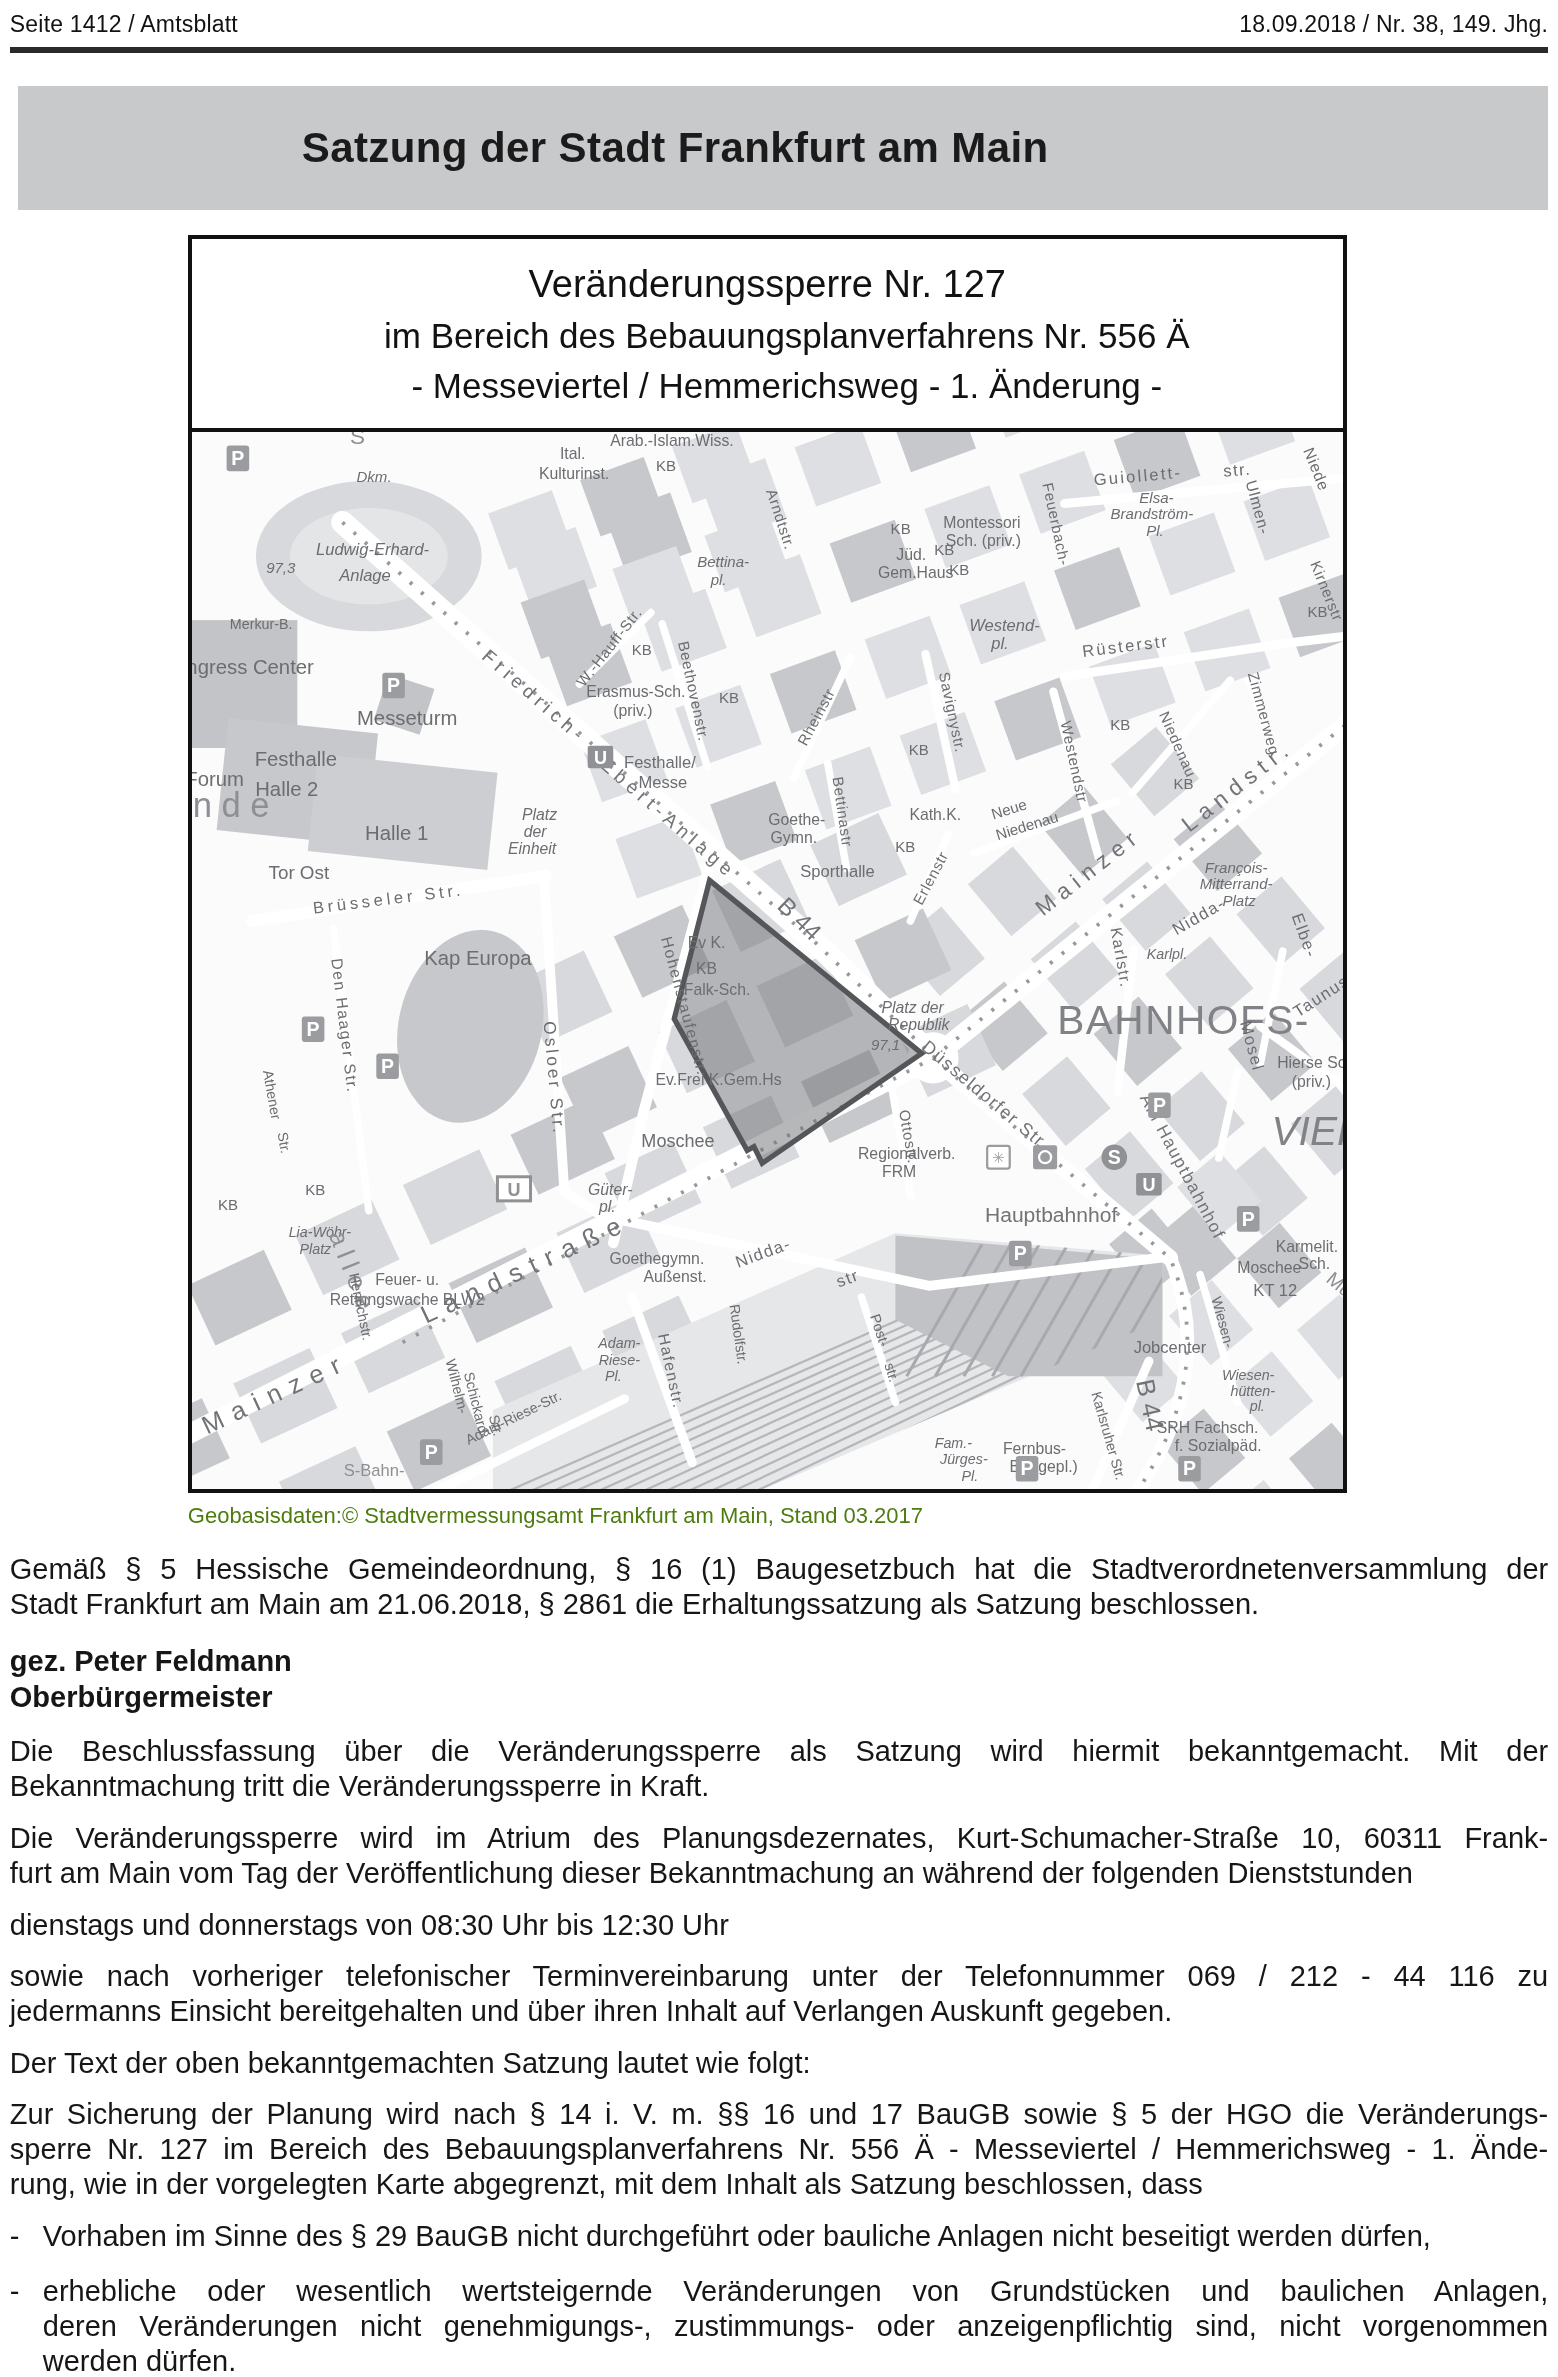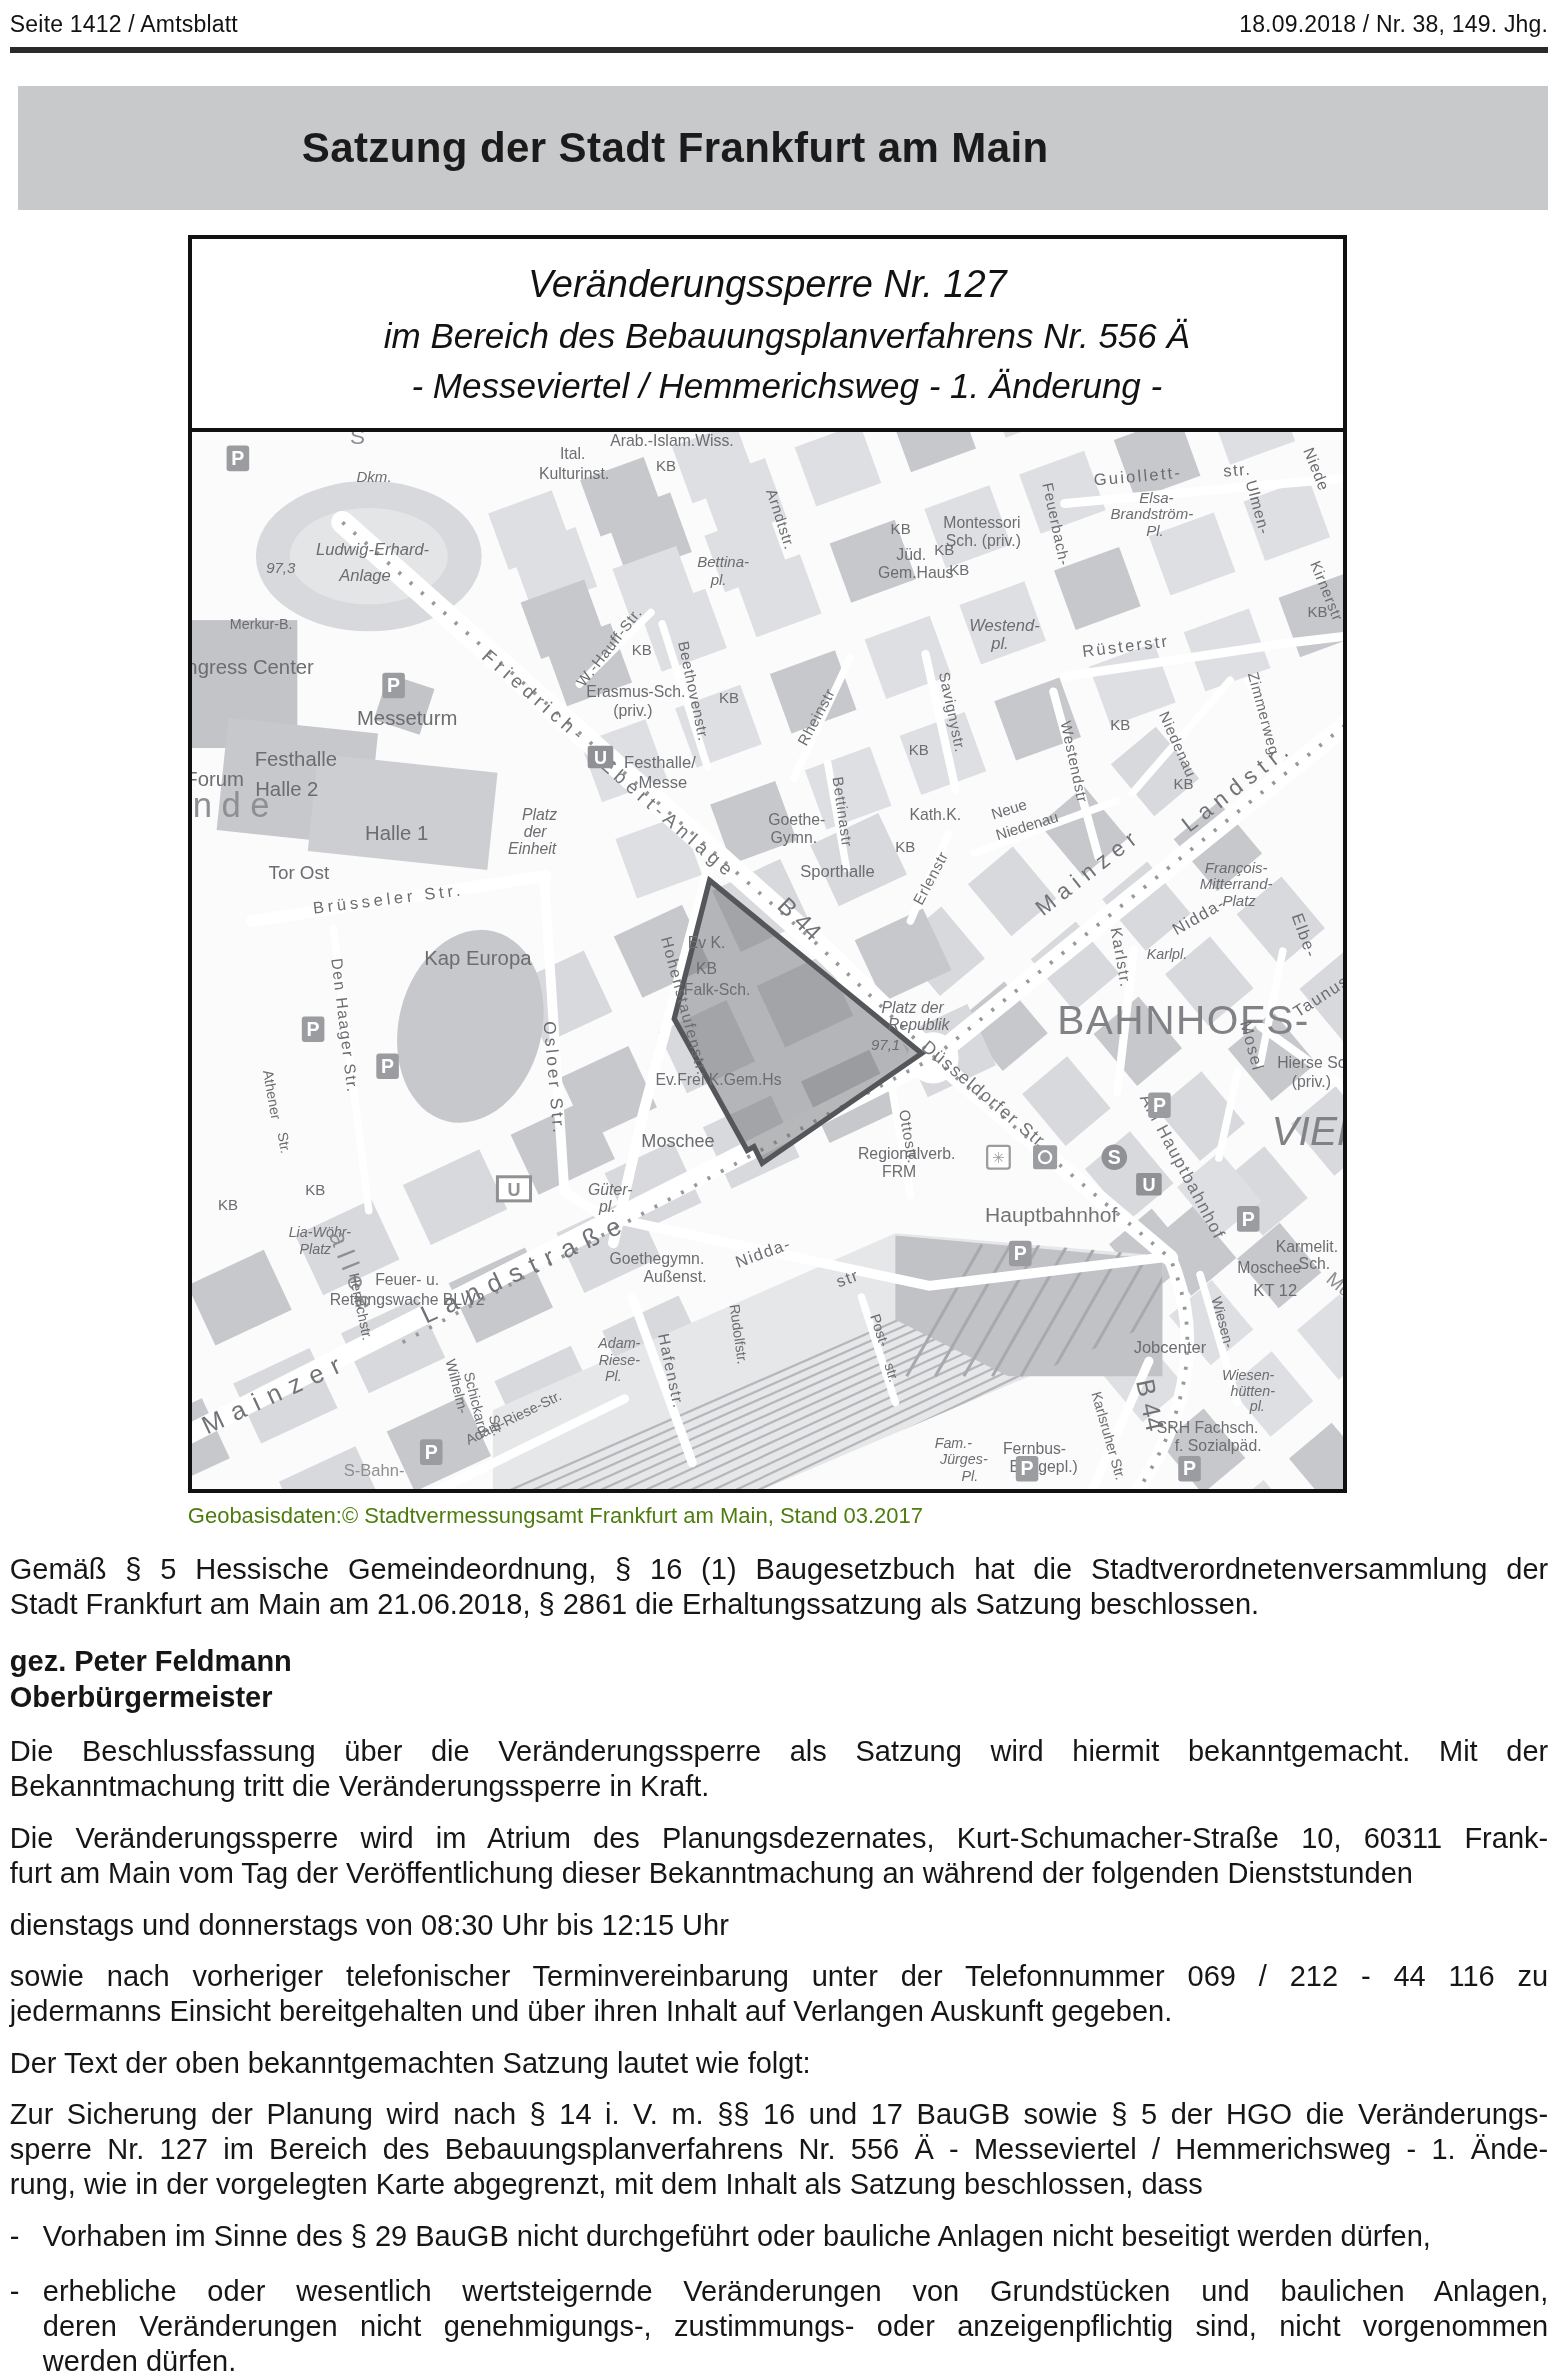--- a/index.html
+++ b/index.html
@@ -10,21 +10,21 @@
   .page{padding:0 9.8px;}
   
   .hdr{display:flex;justify-content:space-between;align-items:baseline;
        font-size:23px;padding-top:10.5px;letter-spacing:0.2px;}
   .hdr-rule{border:0;border-top:6px solid #2b2a2a;margin:9px 0 0 0;}
   
   .titlebar{background:#c8c9cb;height:124px;margin-top:33px;display:flex;align-items:center;margin-left:8px;}
   .titlebar h1{font-size:42px;font-weight:bold;margin:0 0 0 284px;letter-spacing:0.4px;color:#1b1b1b;}
   
   .mapbox{margin:25px 0 0 178px;width:1151px;border:4.5px solid #111;}
-  .mapbox-titles{border-bottom:4.5px solid #111;text-align:center;padding:19.6px 0 16.6px 0;background:#fff;font-style:italic;}
+  .mapbox-titles{border-bottom:4.5px solid #111;text-align:center;padding:19.6px 0 16.6px 0;background:#fff;}
   .mt1{font-size:38px;line-height:53px;}
   .mt2,.mt3{font-size:35px;line-height:50px;padding-left:39px;}
   .mapwrap{position:relative;width:1151px;height:1057px;background:#fbfbfc;}
   svg text{font-family:"Liberation Sans", sans-serif;}
   .map-caption{margin:10.5px 0 0 178px;font-size:22px;color:#4d7c0f;}
   
   .bodytext{margin-top:22.6px;font-size:29px;line-height:35px;color:#161616;}
   .para{margin-bottom:16.6px;}
   .tl{text-align:left;white-space:normal;}
   .tl.just{text-align:justify;text-align-last:justify;}
@@ -503,21 +503,21 @@
 
     <div class="para">
         <div class="tl just">Die Beschlussfassung über die Veränderungssperre als Satzung wird hiermit bekanntgemacht. Mit der</div>
         <div class="tl">Bekanntmachung tritt die Veränderungssperre in Kraft.</div>
       </div>
     <div class="para">
         <div class="tl just">Die Veränderungssperre wird im Atrium des Planungsdezernates, Kurt-Schumacher-Straße 10, 60311 Frank-</div>
         <div class="tl">furt am Main vom Tag der Veröffentlichung dieser Bekanntmachung an während der folgenden Dienststunden</div>
       </div>
     <div class="para">
-        <div class="tl">dienstags und donnerstags von 08:30 Uhr bis 12:15 Uhr</div>
+        <div class="tl">dienstags und donnerstags von 08:30 Uhr bis 12:30 Uhr</div>
       </div>
     <div class="para">
         <div class="tl just">sowie nach vorheriger telefonischer Terminvereinbarung unter der Telefonnummer 069 / 212 - 44 116 zu</div>
         <div class="tl">jedermanns Einsicht bereitgehalten und über ihren Inhalt auf Verlangen Auskunft gegeben.</div>
       </div>
     <div class="para">
         <div class="tl">Der Text der oben bekanntgemachten Satzung lautet wie folgt:</div>
       </div>
     <div class="para">
         <div class="tl just">Zur Sicherung der Planung wird nach § 14 i. V. m. §§ 16 und 17 BauGB sowie § 5 der HGO die Veränderungs-</div>

